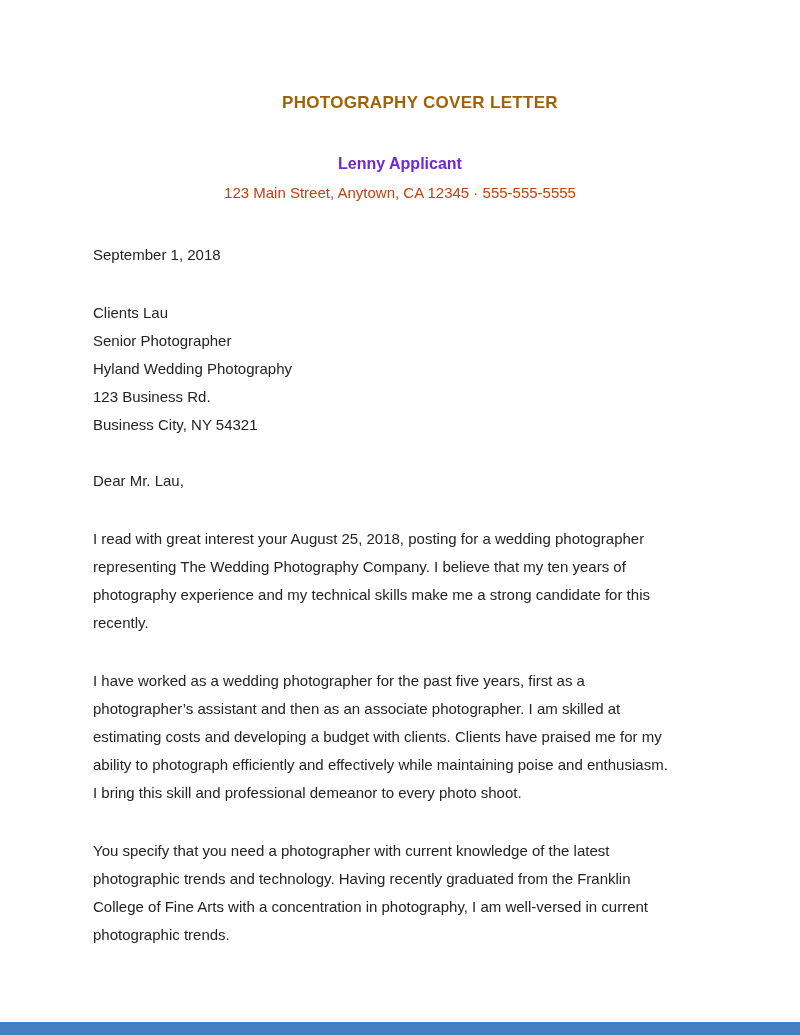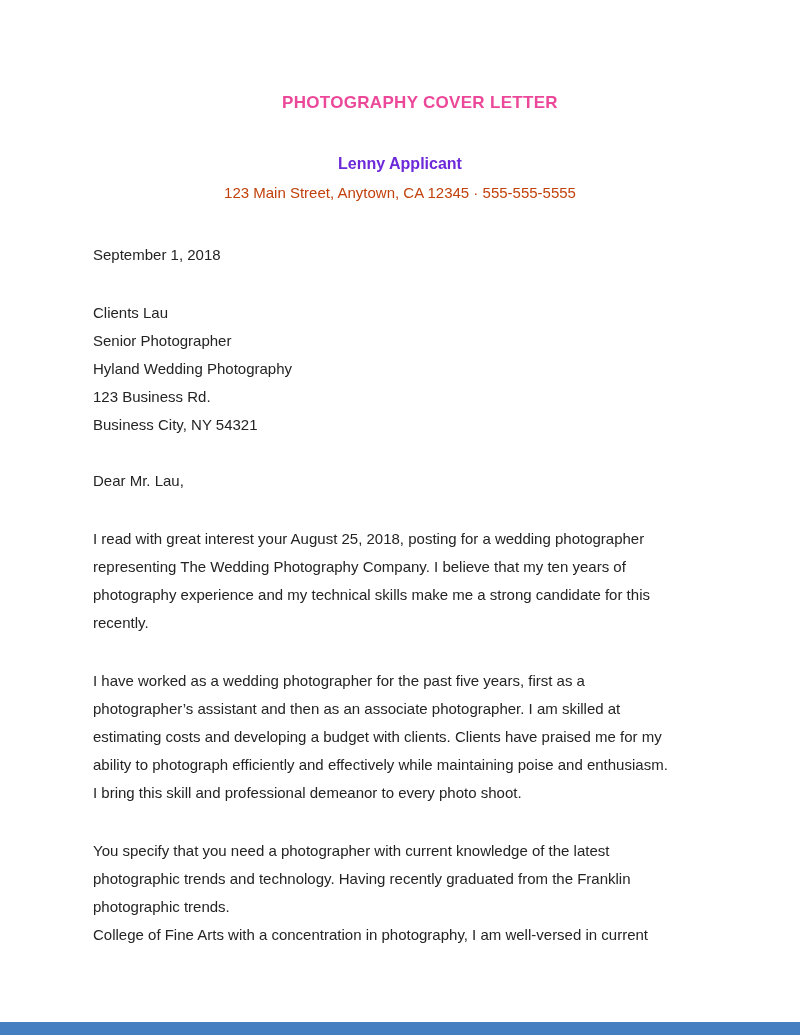--- a/index.html
+++ b/index.html
@@ -18,21 +18,21 @@
     box-sizing: border-box;
   }
   .title {
     margin: 0;
     padding-top: 90px;
     text-align: center;
     font-size: 17px;
     font-weight: 700;
     line-height: 26px;
     letter-spacing: 0.3px;
-    color: #ec4899;
+    color: #a16207;
     padding-left: 40px;
   }
   .applicant-name {
     margin-top: 36px;
     text-align: center;
     font-size: 16px;
     font-weight: 700;
     line-height: 24px;
     color: #6d28d9;
   }
@@ -106,19 +106,19 @@
     <div class="bline">I have worked as a wedding photographer for the past five years, first as a</div>
     <div class="bline">photographer’s assistant and then as an associate photographer. I am skilled at</div>
     <div class="bline">estimating costs and developing a budget with clients. Clients have praised me for my</div>
     <div class="bline">ability to photograph efficiently and effectively while maintaining poise and enthusiasm.</div>
     <div class="bline">I bring this skill and professional demeanor to every photo shoot.</div>
   </div>
 
   <div class="body-text paragraph">
     <div class="bline">You specify that you need a photographer with current knowledge of the latest</div>
     <div class="bline">photographic trends and technology. Having recently graduated from the Franklin</div>
+    <div class="bline">College of Fine Arts with a concentration in photography, I am well-versed in current</div>
     <div class="bline">photographic trends.</div>
-    <div class="bline">College of Fine Arts with a concentration in photography, I am well-versed in current</div>
   </div>
 
   <div class="footer-bar" style="background:#447fc1"></div>
 
 </div>
 
 </body></html>

